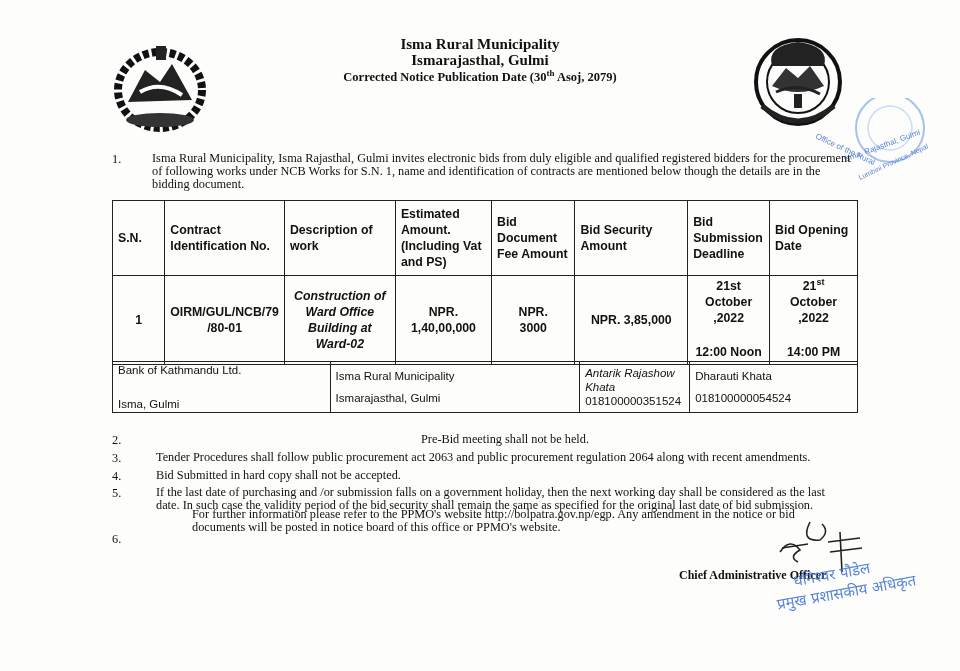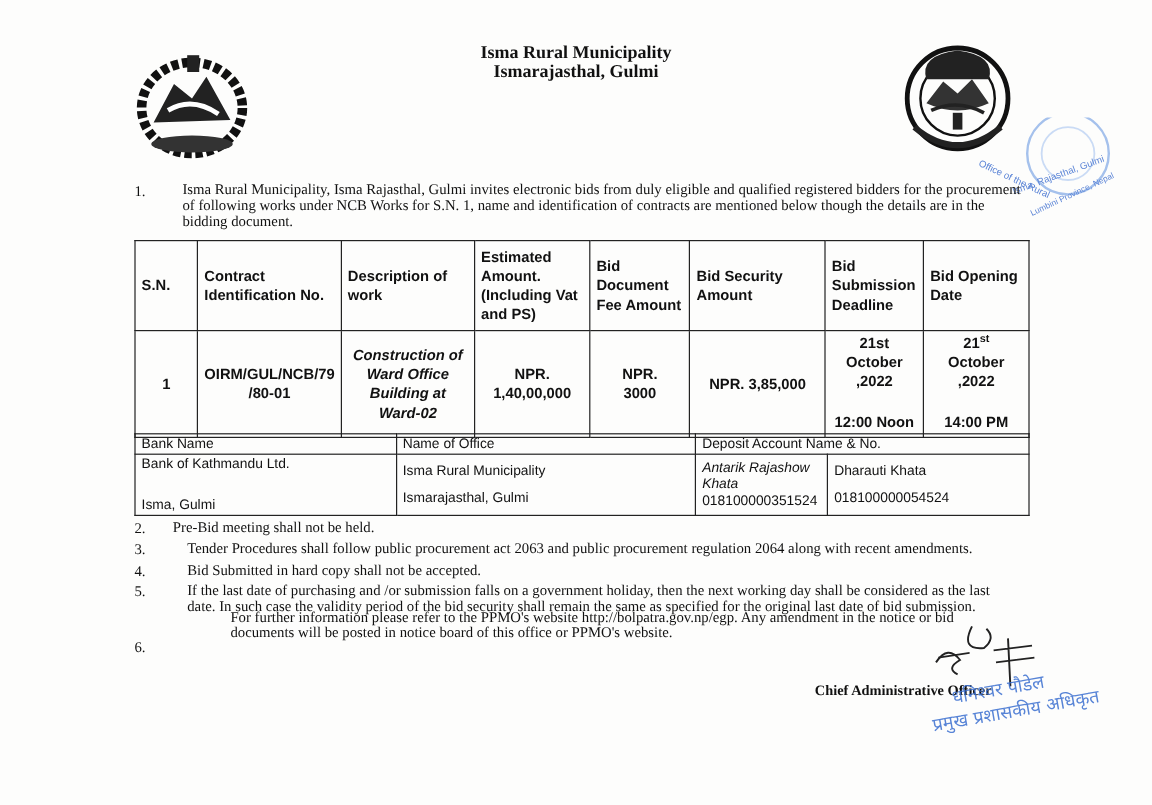--- a/index.html
+++ b/index.html
@@ -84,20 +84,21 @@
     <circle cx="85" cy="30" r="22" fill="none" stroke="#a9c4f0" stroke-width="1.5" opacity="0.6"></circle>
     <text x="10" y="40" font-size="8" fill="#5b84d6" transform="rotate(25 10 40)" font-family="Liberation Sans, sans-serif">Office of the Rural</text>
     <text x="40" y="64" font-size="8" fill="#5b84d6" transform="rotate(-20 40 64)" font-family="Liberation Sans, sans-serif">Isma, Rajasthal, Gulmi</text>
     <text x="55" y="82" font-size="7" fill="#5b84d6" transform="rotate(-25 55 82)" font-family="Liberation Sans, sans-serif">Lumbini Province, Nepal</text>
   </svg>
 </div>
 
 <div class="header">
   <div>Isma Rural Municipality</div>
   <div>Ismarajasthal, Gulmi</div>
+  <div class="corr"><span>Corrected Notice Publication Date (30</span><sup>th</sup><span> Asoj, 2079)</span></div>
 </div>
 
 <div class="num" style="left:112px; top:152px;">1.</div>
 <div class="abs para" style="left:152px; top:152px; width:700px;">Isma Rural Municipality, Isma Rajasthal, Gulmi invites electronic bids from duly eligible and qualified registered bidders for the procurement of following works under NCB Works for S.N. 1, name and identification of contracts are mentioned below though the details are in the bidding document.</div>
 
 <table class="main-table">
   <colgroup>
     <col style="width:53px">
       <col style="width:114px">
       <col style="width:112px">
@@ -147,25 +148,20 @@
   </table>
 
 <table class="bank-table">
   <colgroup>
     <col style="width:218px">
       <col style="width:250px">
       <col style="width:110px">
       <col style="width:168px">
   </colgroup>
   <tbody>
-      <tr>
-    <td style="height:14px;">Bank Name</td>
-    <td>Name of Office</td>
-    <td colspan="2" style="border-right:1.2px solid #222;">Deposit Account Name &amp; No.</td>
-  </tr>
   <tr>
     <td>
           <div style="margin-bottom:20px;">Bank of Kathmandu Ltd.</div>
           <div>Isma, Gulmi</div>
         </td>
     <td>
           <div style="margin-bottom:8px;">Isma Rural Municipality</div>
           <div>Ismarajasthal, Gulmi</div>
         </td>
     <td>
@@ -174,21 +170,21 @@
         </td>
     <td>
           <div style="margin-bottom:8px;">Dharauti Khata</div>
           <div>018100000054524</div>
         </td>
   </tr>
 </tbody>
   </table>
 
 <div class="num" style="left:112px; top:433px;">2.</div>
-<div class="abs para" style="left:144px; top:433px; width:690px;">Pre-Bid meeting shall not be held.</div>
+<div class="abs para" style="left:160px; top:433px; width:690px;text-align:center;">Pre-Bid meeting shall not be held.</div>
 
 <div class="num" style="left:112px; top:451px;">3.</div>
 <div class="abs para" style="left:156px; top:451px; width:700px;">Tender Procedures shall follow public procurement act 2063 and public procurement regulation 2064 along with recent amendments.</div>
 
 <div class="num" style="left:112px; top:469px;">4.</div>
 <div class="abs para" style="left:156px; top:469px; width:690px;">Bid Submitted in hard copy shall not be accepted.</div>
 
 <div class="num" style="left:112px; top:486px;">5.</div>
 <div class="abs para" style="left:156px; top:486px; width:690px;">If the last date of purchasing and /or submission falls on a government holiday, then the next working day shall be considered as the last date. In such case the validity period of the bid security shall remain the same as specified for the original last date of bid submission.</div>
 

